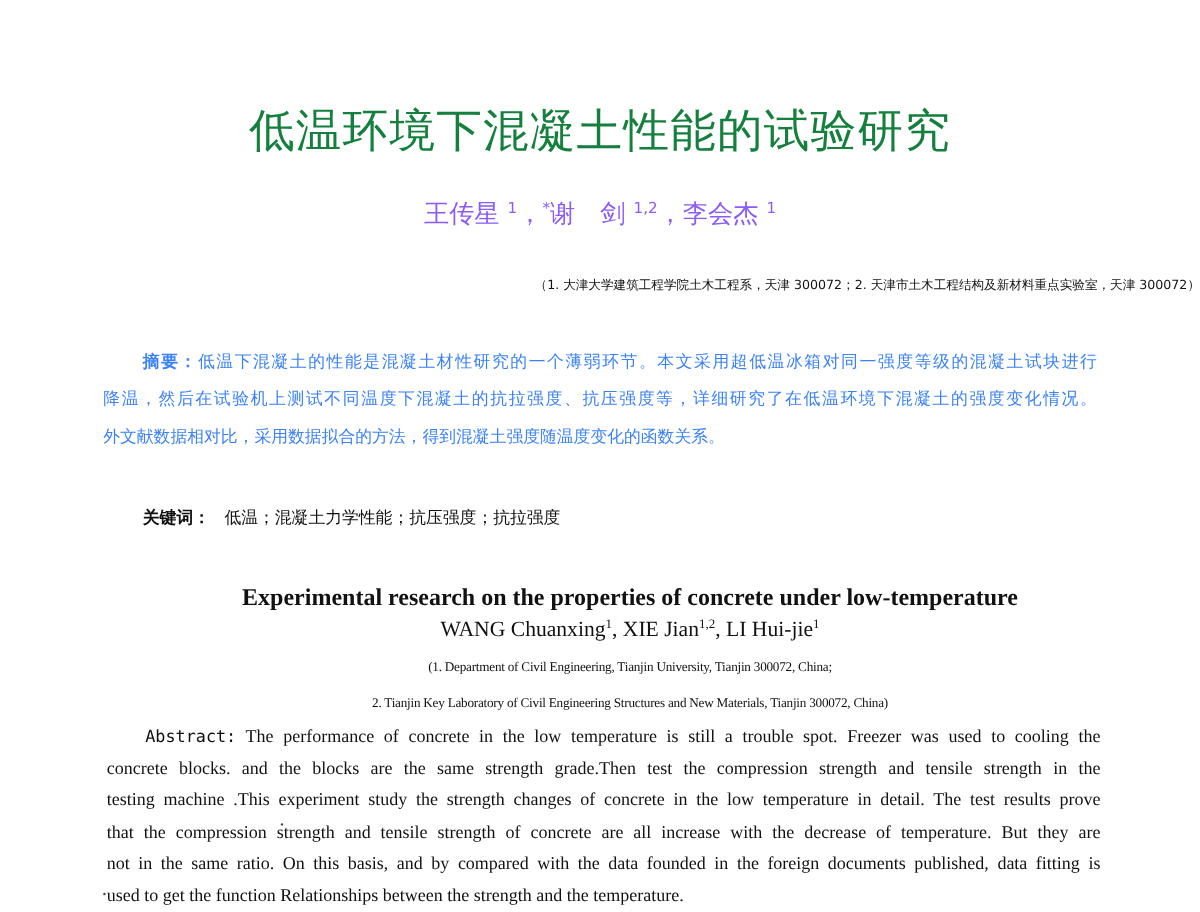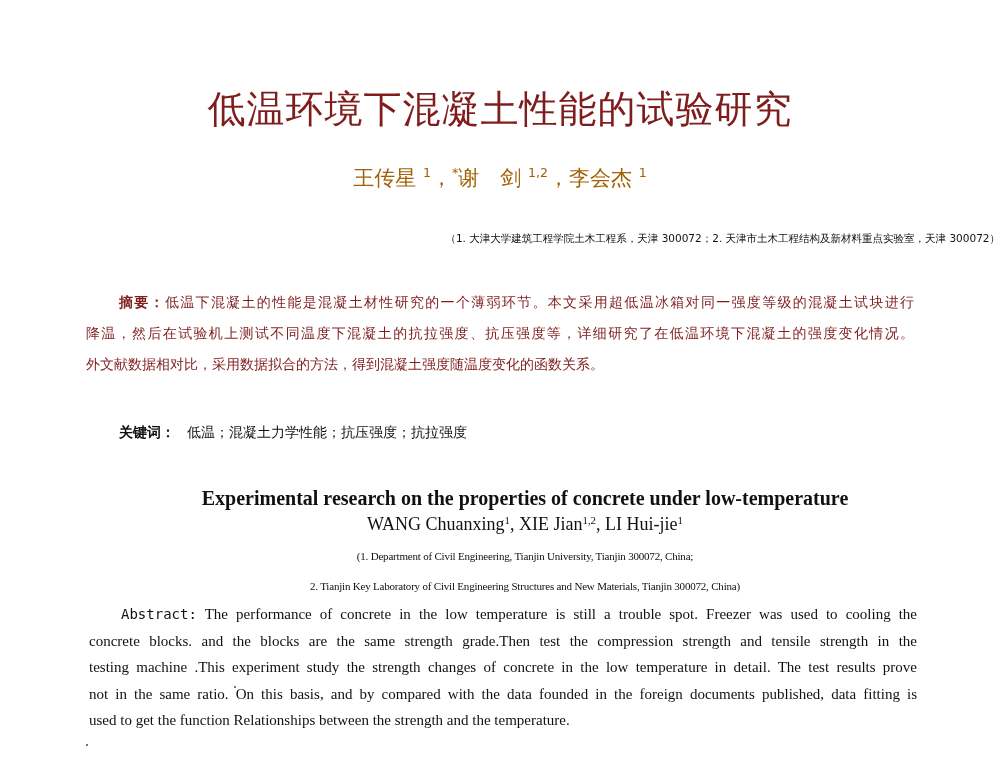--- a/index.html
+++ b/index.html
@@ -24,48 +24,48 @@
     .abs { position: absolute; white-space: nowrap; }
 
     
     .cn-title {
       left: 0; width: 1000px; top: 85px;
       text-align: center;
       font-family: "DejaVu Sans", sans-serif;
       font-size: 38px;
       line-height: 48px;
       letter-spacing: 1px;
-      color: #7f1d1d;
+      color: #15803d;
     }
     .cn-authors {
       left: 0; width: 1000px; top: 163px;
       text-align: center;
       font-family: "DejaVu Sans", sans-serif;
       font-size: 21px;
       line-height: 30px;
-      color: #a16207;
+      color: #8b5cf6;
     }
     sup { font-size: 0.6em; vertical-align: 0.6em; line-height: 0; }
     .cn-affil {
       left: 0; width: 1000px; top: 230px;
       text-align: right;
       font-family: "DejaVu Sans", sans-serif;
       font-size: 10.5px;
       line-height: 16px;
       color: #111;
     }
 
     
     .cn-abs {
       left: 86px; width: 828px; top: 287px;
       white-space: normal;
       font-family: "DejaVu Sans", sans-serif;
       font-size: 14px;
       line-height: 31px;
-      color: #7f1d1d;
+      color: #3b82f6;
       text-align: justify;
     }
     .cn-abs .line {
       display: block;
       height: 31px;
       white-space: nowrap;
       overflow: hidden;
       text-align-last: justify;
     }
     .cn-abs .line.last { text-align-last: left; }
@@ -173,19 +173,20 @@
     <span><span>WANG Chuanxing</span><sup>1</sup></span><span>, </span><span><span>XIE Jian</span><sup>1,2</sup></span><span>, </span><span><span>LI Hui-jie</span><sup>1</sup></span>
   </div>
 
   <div class="abs en-affil1">(1. Department of Civil Engineering, Tianjin University, Tianjin 300072, China;</div>
   <div class="abs en-affil2">2. Tianjin Key Laboratory of Civil Engineering Structures and New Materials, Tianjin 300072, China)</div>
 
   <div class="abs en-abs">
     <span class="line first"><span class="label">Abstract:</span> <span>The performance of concrete in the low temperature is still a trouble spot. Freezer was used to cooling the</span></span>
     <span class="line">concrete blocks. and the blocks are the same strength grade.Then test the compression strength and tensile strength in the</span>
     <span class="line">testing machine .This experiment study the strength changes of concrete in the low temperature in detail. The test results prove</span>
+    <span class="line">that the compression strength and tensile strength of concrete are all increase with the decrease of temperature. But they are</span>
     <span class="line">not in the same ratio. On this basis, and by compared with the data founded in the foreign documents published, data fitting is</span>
     <span class="line" style="text-align-last:left;">used to get the function Relationships between the strength and the temperature.</span>
   </div>
 
   <div class="speck" style="left:234px; top:686px;"></div>
   <div class="speck" style="left:86px; top:744px;"></div>
 </div>
 
 </body></html>

